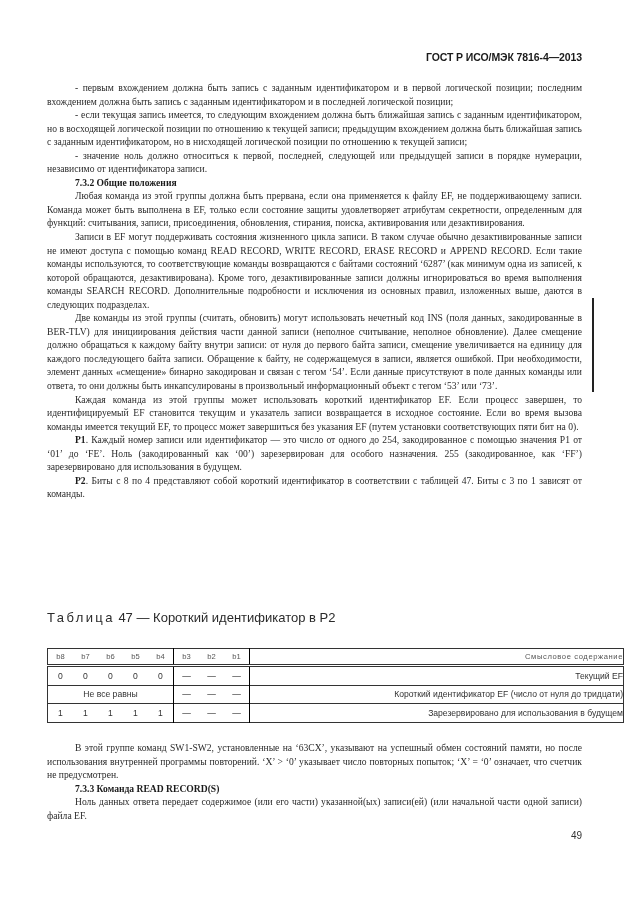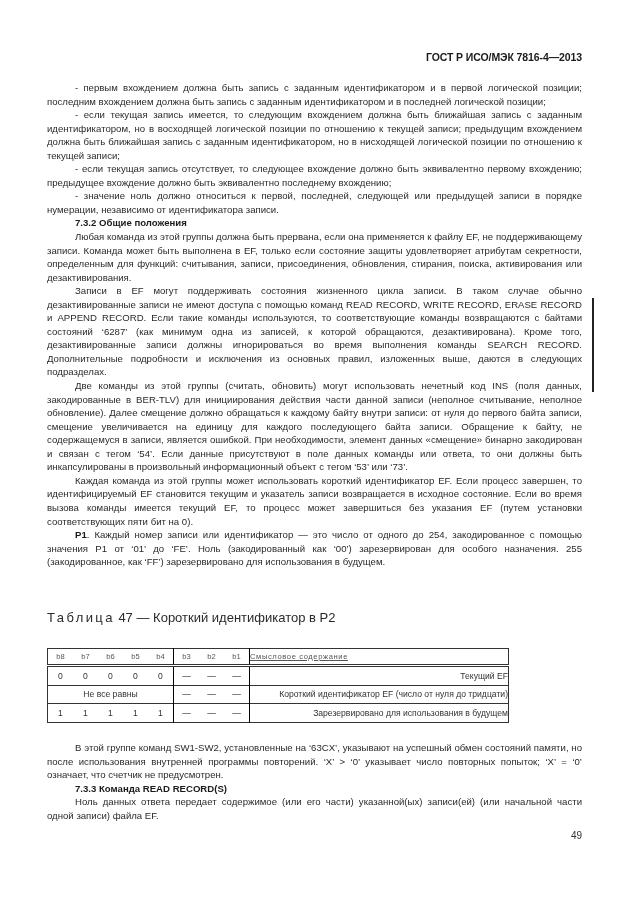--- a/index.html
+++ b/index.html
@@ -1,54 +1,54 @@
 <!DOCTYPE html>
 <html><head>
   <meta charset="utf-8">
   <style>
     html, body { margin: 0; padding: 0; background: #ffffff; }
     body { width: 630px; height: 913px; position: relative; overflow: hidden;
            font-family: "Liberation Sans", sans-serif; color: #2a2a2a; }
     .header { position: absolute; top: 51px; right: 48px; font-weight: bold; font-size: 10.5px; color: #1a1a1a; letter-spacing: -0.1px; }
-    .body-text { position: absolute; left: 47px; top: 81px; width: 535px; font-size: 9.6px; line-height: 13.55px; text-align: justify; }
+    .body-text { position: absolute; left: 47px; top: 81px; width: 535px; font-size: 9.6px; line-height: 13.55px; text-align: justify; font-family: Liberation Serif, serif; }
     .body-text p { margin: 0; text-indent: 28px; }
     .body-text p.heading { font-weight: bold; color: #1a1a1a; }
     .body-text b { color: #1a1a1a; }
     .change-bar { position: absolute; left: 592px; top: 298px; width: 1.5px; height: 94px; background: #222; }
     .tbl-caption { position: absolute; left: 47px; top: 610px; font-size: 13px; }
     .tbl-caption .spaced { letter-spacing: 2.4px; }
-    table.t47 { position: absolute; left: 47px; top: 648px; width: 462px; border-collapse: collapse; font-size: 8.6px; color: #333; }
+    table.t47 { position: absolute; left: 47px; top: 648px; width: 577px; border-collapse: collapse; font-size: 8.6px; color: #333; }
     table.t47 td, table.t47 th { height: 17.5px; padding: 0; }
     table.t47 { border: 1px solid #333; }
     table.t47 th { font-weight: normal; font-size: 7.6px; color: #555; border-bottom: 3px double #333; height: 15px; }
     table.t47 .bit { width: 25px; text-align: center; }
     table.t47 .div-r { border-right: 1px solid #000000; }
     table.t47 tr.row td { border-top: 1px solid #333; }
     table.t47 td.meaning { text-align: right; padding-left: 7px; }
-    table.t47 th.meaning-h { text-align: left; letter-spacing: 0.6px; text-decoration: underline; }
+    table.t47 th.meaning-h { text-align: right; letter-spacing: 0.6px; }
     .page-num { position: absolute; right: 48px; top: 830px; font-size: 10px; color: #333; }
   </style>
 </head>
 <body>
 
 <div class="header">ГОСТ Р ИСО/МЭК 7816-4—2013</div>
 
 <div class="change-bar"></div>
 
 <div class="body-text">
   <p>- первым вхождением должна быть запись с заданным идентификатором и в первой логической позиции; последним вхождением должна быть запись с заданным идентификатором и в последней логической позиции;</p>
   <p>- если текущая запись имеется, то следующим вхождением должна быть ближайшая запись с заданным идентификатором, но в восходящей логической позиции по отношению к текущей записи; предыдущим вхождением должна быть ближайшая запись с заданным идентификатором, но в нисходящей логической позиции по отношению к текущей записи;</p>
-  <p>- если текущая запись отсутствует, то следующее вхождение должно быть эквивалентно первому вхождению; предыдущее вхождение должно быть эквивалентно последнему вхождению;</p>
   <p>- значение ноль должно относиться к первой, последней, следующей или предыдущей записи в порядке нумерации, независимо от идентификатора записи.</p>
   <p class="heading">7.3.2 Общие положения</p>
   <p>Любая команда из этой группы должна быть прервана, если она применяется к файлу EF, не поддерживающему записи. Команда может быть выполнена в EF, только если состояние защиты удовлетворяет атрибутам секретности, определенным для функций: считывания, записи, присоединения, обновления, стирания, поиска, активирования или дезактивирования.</p>
   <p>Записи в EF могут поддерживать состояния жизненного цикла записи. В таком случае обычно дезактивированные записи не имеют доступа с помощью команд READ RECORD, WRITE RECORD, ERASE RECORD и APPEND RECORD. Если такие команды используются, то соответствующие команды возвращаются с байтами состояний ‘6287’ (как минимум одна из записей, к которой обращаются, дезактивирована). Кроме того, дезактивированные записи должны игнорироваться во время выполнения команды SEARCH RECORD. Дополнительные подробности и исключения из основных правил, изложенных выше, даются в следующих подразделах.</p>
   <p>Две команды из этой группы (считать, обновить) могут использовать нечетный код INS (поля данных, закодированные в BER-TLV) для инициирования действия части данной записи (неполное считывание, неполное обновление). Далее смещение должно обращаться к каждому байту внутри записи: от нуля до первого байта записи, смещение увеличивается на единицу для каждого последующего байта записи. Обращение к байту, не содержащемуся в записи, является ошибкой. При необходимости, элемент данных «смещение» бинарно закодирован и связан с тегом ‘54’. Если данные присутствуют в поле данных команды или ответа, то они должны быть инкапсулированы в произвольный информационный объект с тегом ‘53’ или ‘73’.</p>
   <p>Каждая команда из этой группы может использовать короткий идентификатор EF. Если процесс завершен, то идентифицируемый EF становится текущим и указатель записи возвращается в исходное состояние. Если во время вызова команды имеется текущий EF, то процесс может завершиться без указания EF (путем установки соответствующих пяти бит на 0).</p>
   <p><b>P1</b><span>. Каждый номер записи или идентификатор — это число от одного до 254, закодированное с помощью значения P1 от ‘01’ до ‘FE’. Ноль (закодированный как ‘00’) зарезервирован для особого назначения. 255 (закодированное, как ‘FF’) зарезервировано для использования в будущем.</span></p>
+  <p><b>P2</b><span>. Биты с 8 по 4 представляют собой короткий идентификатор в соответствии с таблицей 47. Биты с 3 по 1 зависят от команды.</span></p>
 </div>
 
 <div class="tbl-caption"><span class="spaced">Таблица</span><span> 47 — Короткий идентификатор в P2</span></div>
 
 <table class="t47">
   <tbody>
       <tr>
     <th class="bit">b8</th>
     <th class="bit">b7</th>
     <th class="bit">b6</th>

